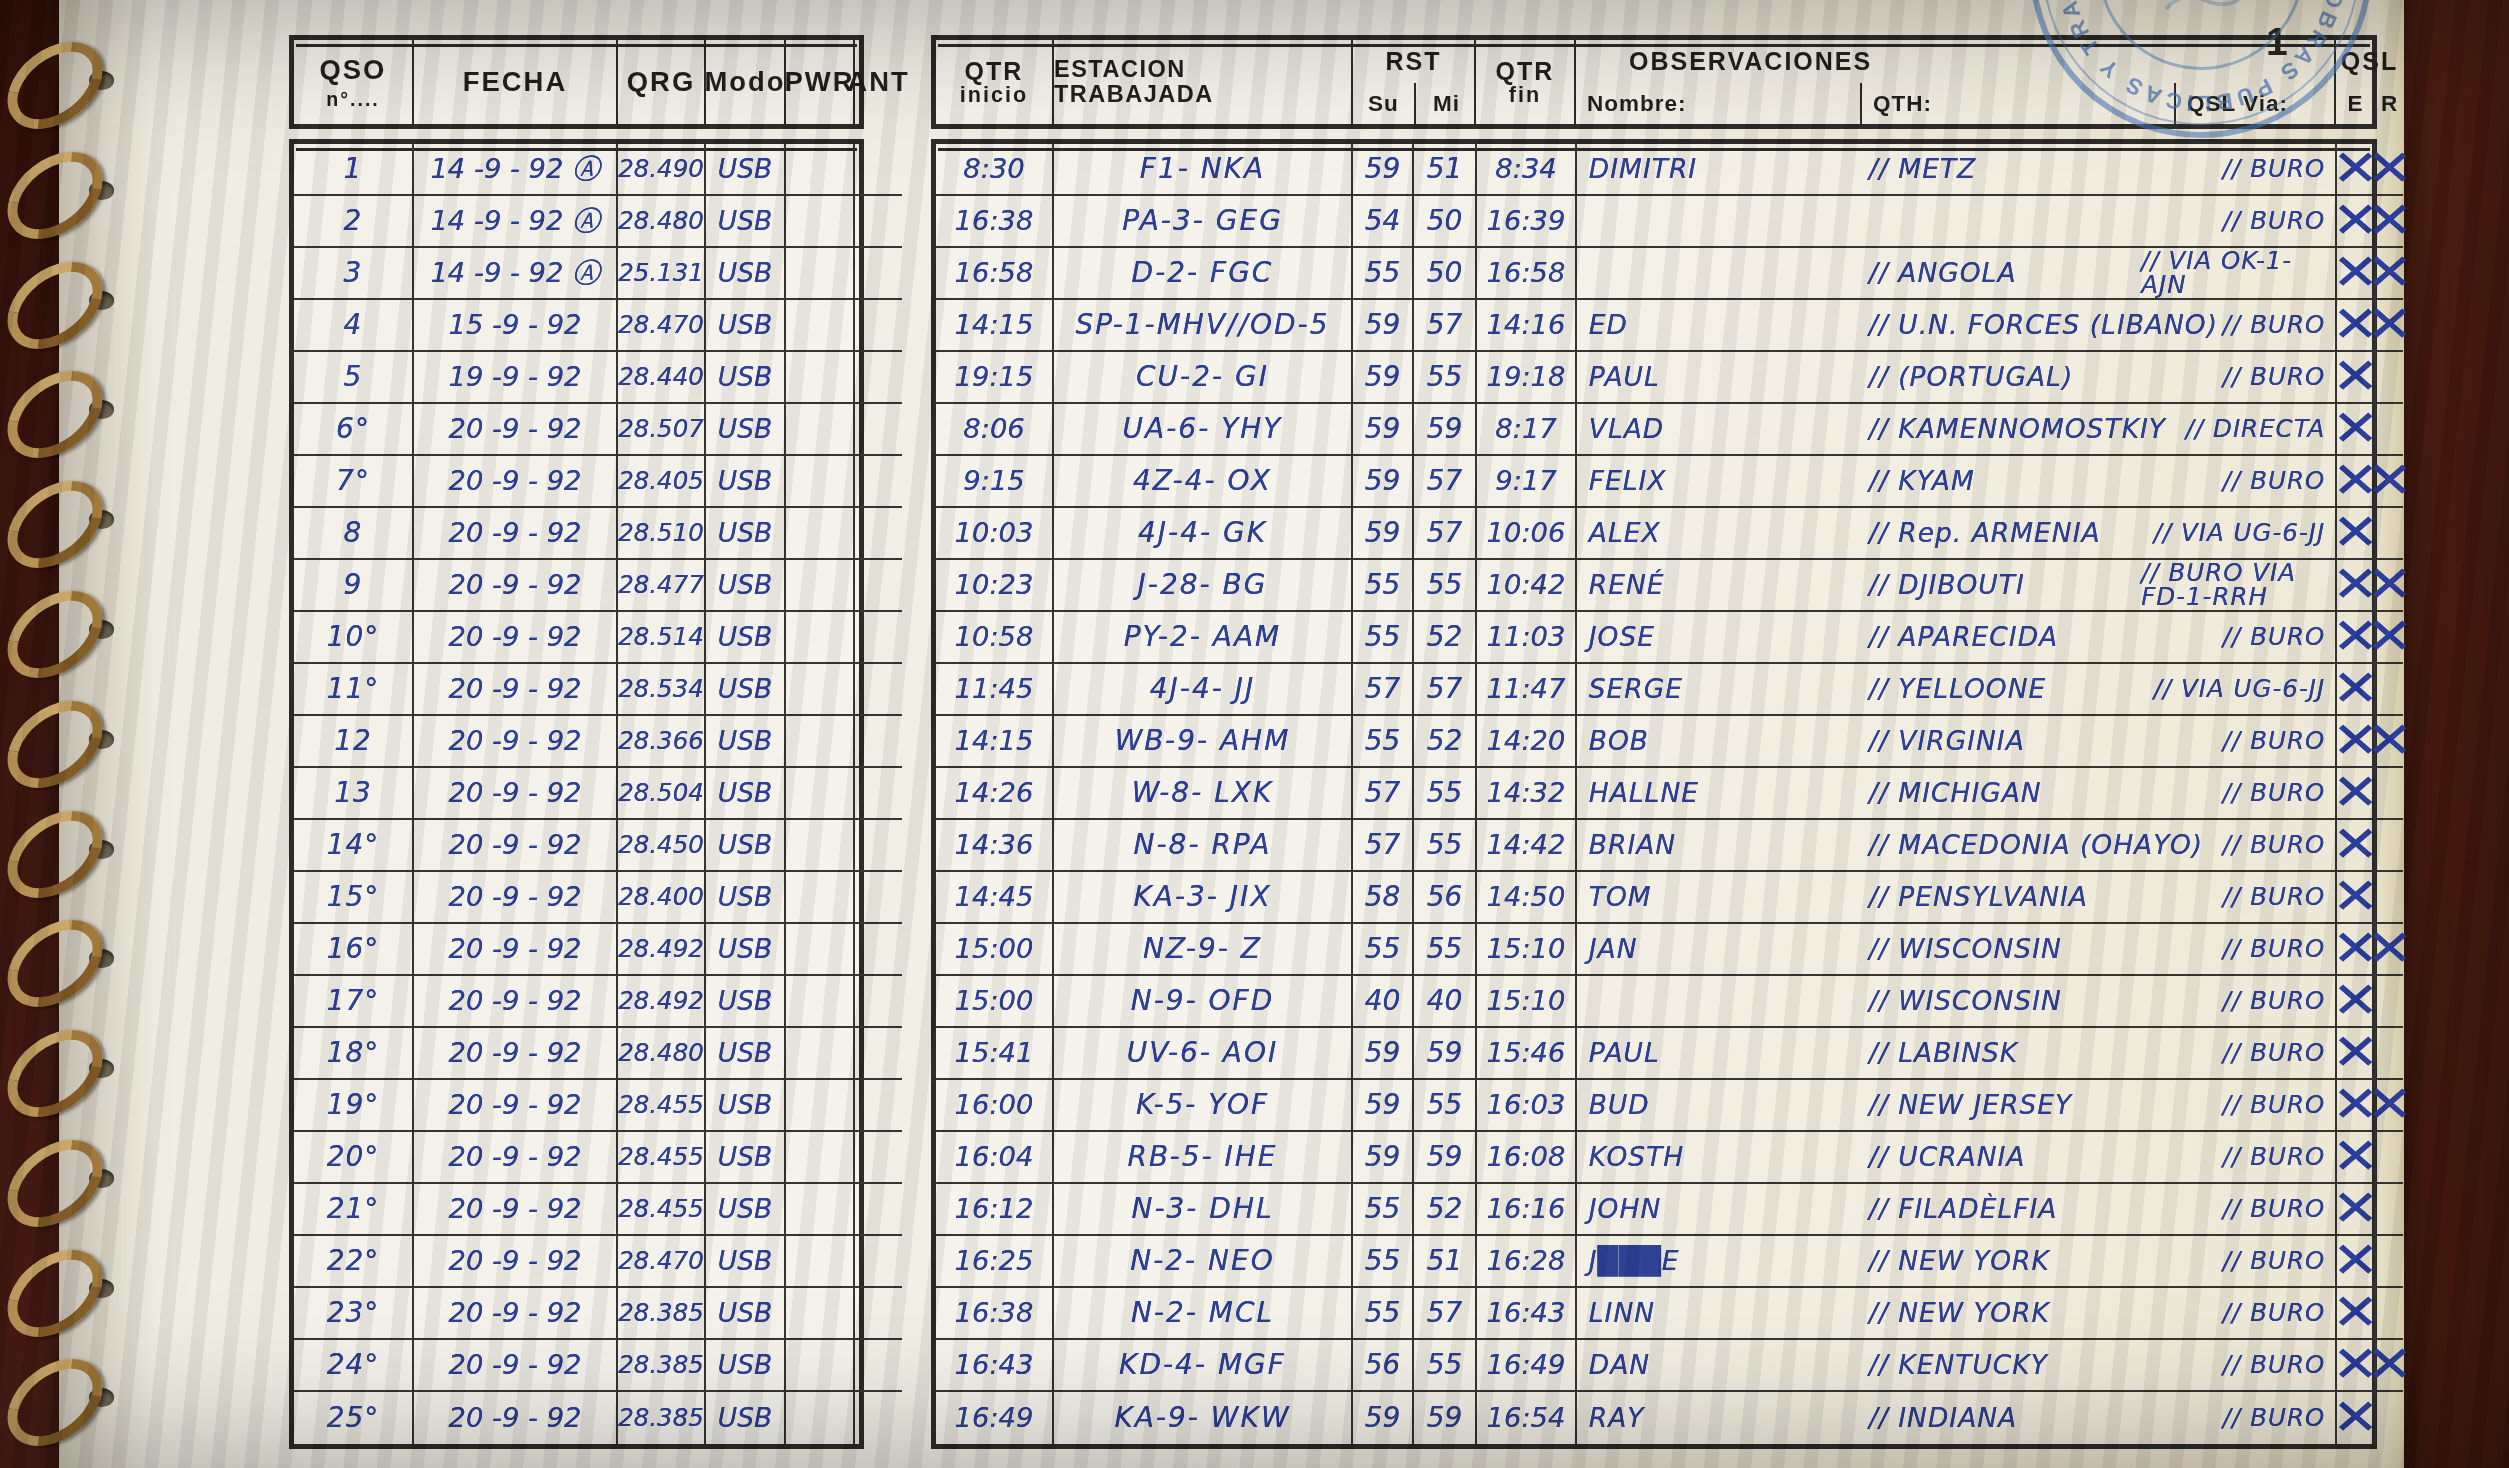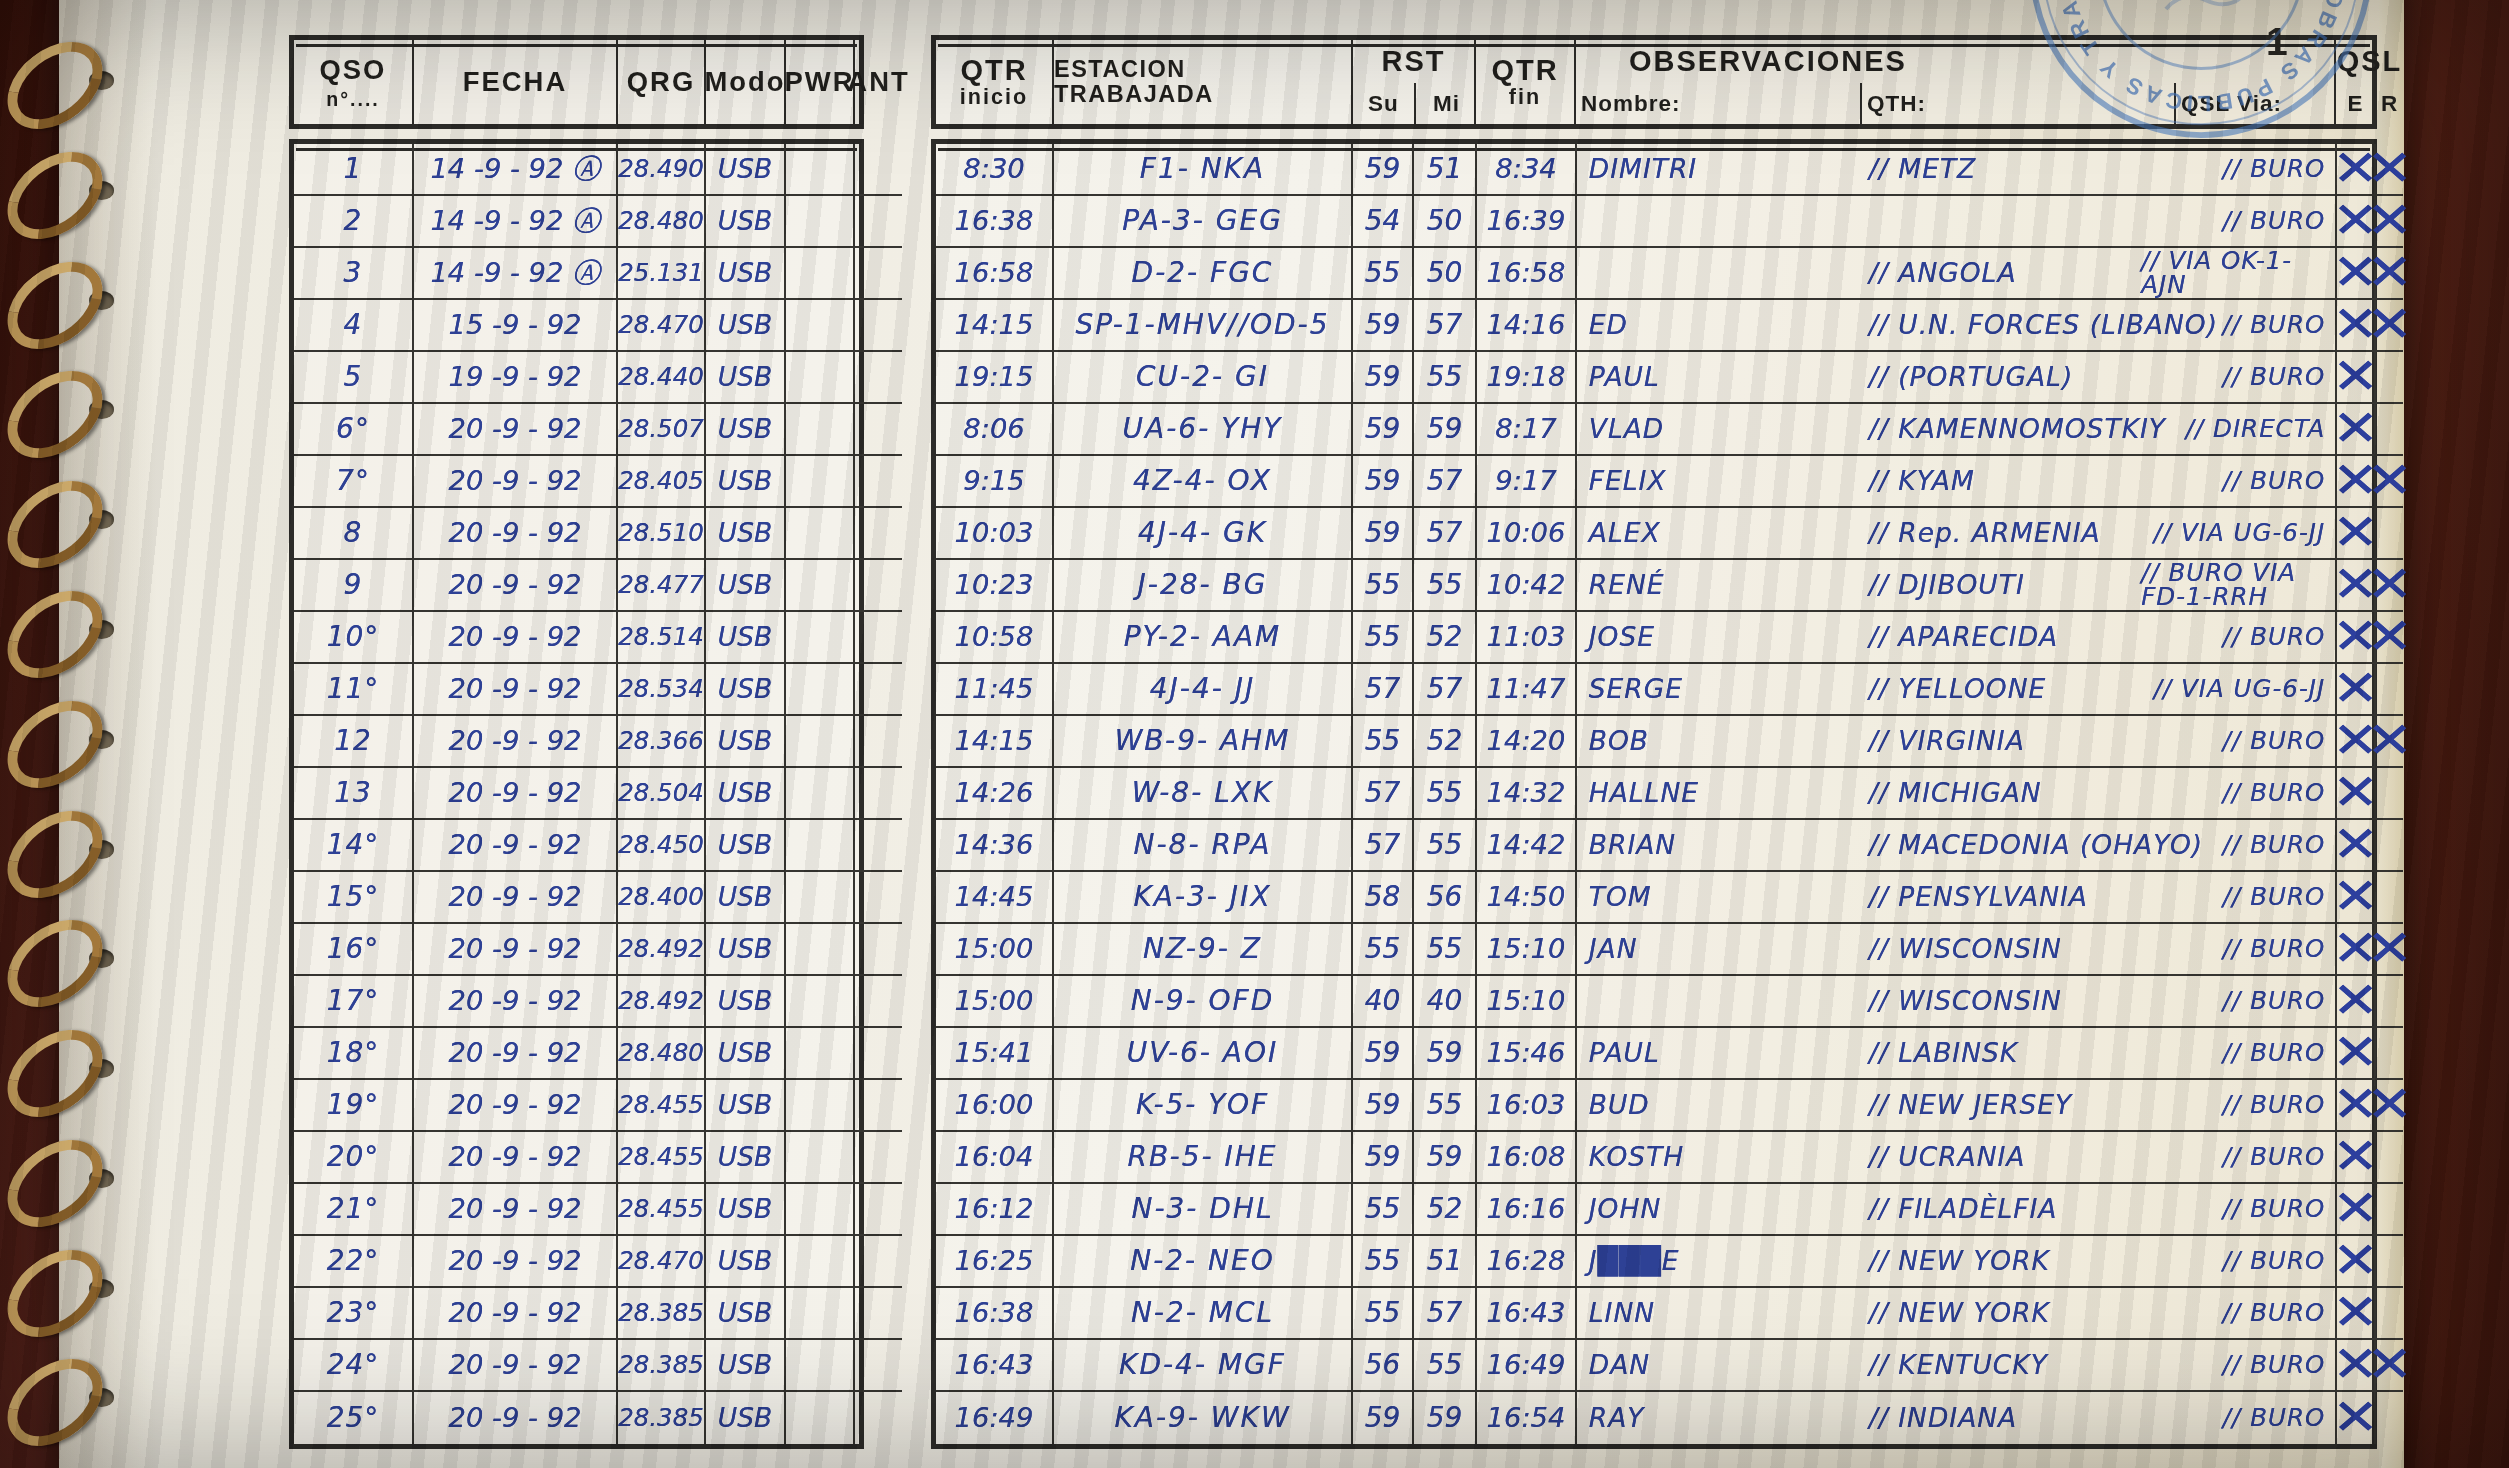--- a/index.html
+++ b/index.html
@@ -38,28 +38,28 @@
   .hcell{display:flex;flex-direction:column;align-items:center;justify-content:center;border-right:2.9px solid #2b2a27;box-sizing:border-box;}
   .lthead .hcell:last-child,.rthead .grp:last-child{border-right:none;}
   .hcell .main{font-size:27.4px;}
   .hcell .sub{font-size:19.6px;margin-top:2px;}
 
   
   .rthead{display:grid;grid-template-columns:118px 299px 123px 100px 760px 67px;height:94px;}
   .grp{border-right:2.9px solid #2b2a27;box-sizing:border-box;display:flex;flex-direction:column;position:relative;}
   .grp .top{flex:1;display:flex;flex-direction:column;align-items:center;justify-content:center;line-height:1.05;}
   .grp .bot{height:41px;display:grid;}
-  .grp .bot .b{display:flex;align-items:center;padding-left:5px;box-sizing:border-box;}
+  .grp .bot .b{display:flex;align-items:center;padding-left:11px;box-sizing:border-box;}
   .grp .bot .b.center{justify-content:center;padding-left:0;}
   .grp .bot .b + .b{border-left:2.9px solid #2b2a27;}
   .rst .bot{grid-template-columns:61px 63px;}
   .obsg .top{align-items:flex-start;padding-left:53px;justify-content:center;}
   .obsg .bot{grid-template-columns:284px 314px 162px;}
   .qslg .bot{grid-template-columns:39px 27.4px;}
-  .h1{font-size:29px;} .h2{font-size:21.6px;} .h3{font-size:22.5px;letter-spacing:1px;}
+  .h1{font-size:25px;} .h2{font-size:21.6px;} .h3{font-size:22.5px;letter-spacing:1px;}
 
   
   .hand.num{font-size:28px;letter-spacing:1px;}
   .hand.date{font-size:27.4px;}
   .hand.qrg{font-size:24.5px;}
   .hand.mode{font-size:26.5px;}
   .hand.time{font-size:27.4px;}
   .hand.call{font-size:28px;letter-spacing:2px;}
   .hand.rst{font-size:28px;}
   .obs{justify-content:flex-start;}

